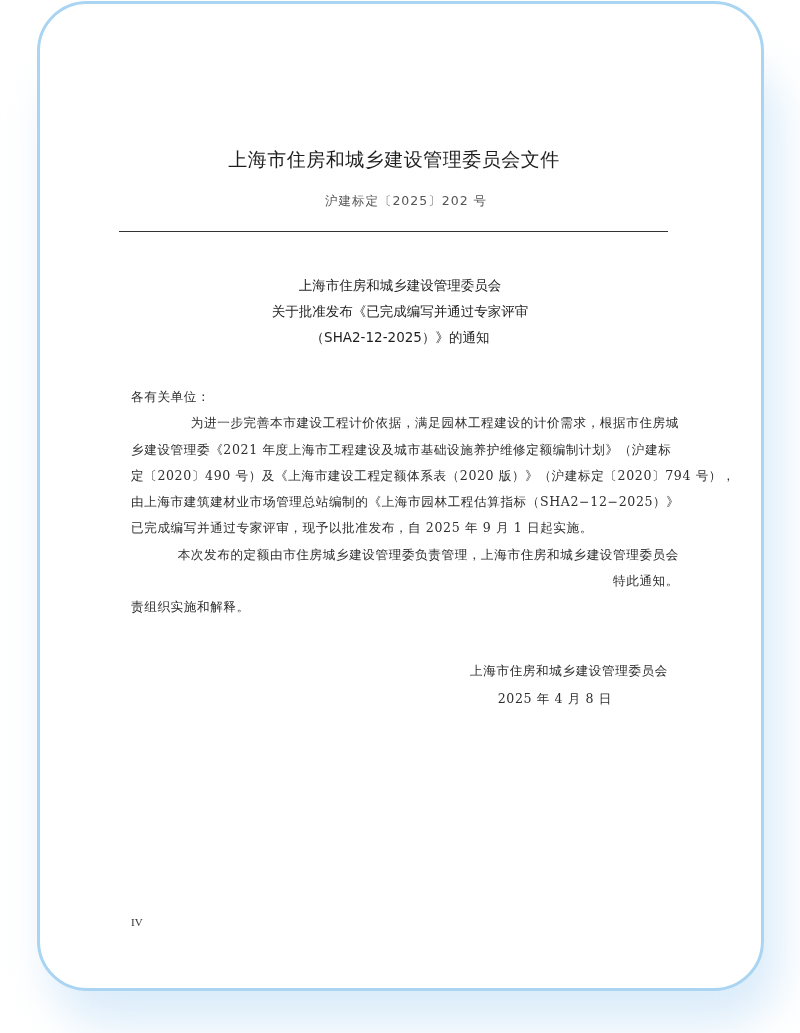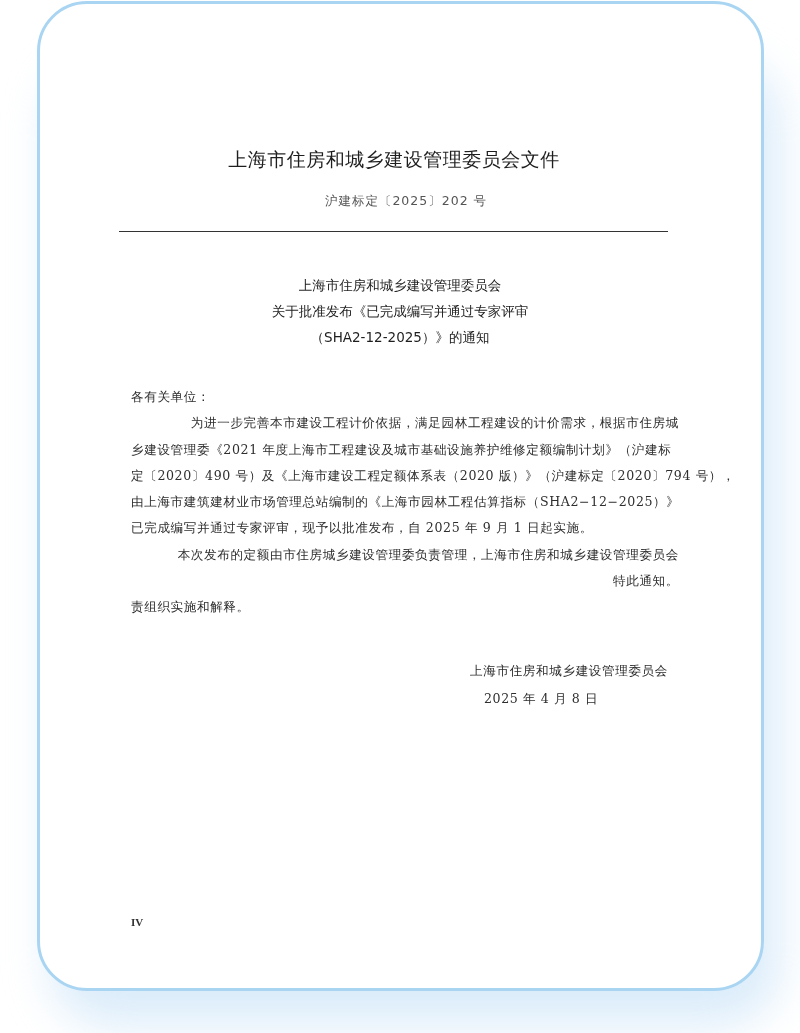--- a/index.html
+++ b/index.html
@@ -100,30 +100,28 @@
       top: 657px;
       right: 132px;
       text-align: right;
       font-size: 12.6px;
       line-height: 28px;
       color: #2e2e2e;
       letter-spacing: 0.6px;
     }
     .sig .date {
       padding-right: 56px;
-      text-align: center;
     }
     .page-num {
       position: absolute;
       left: 131px;
       top: 916px;
       font-family: "Liberation Serif", "DejaVu Serif", serif;
       font-size: 11px;
       color: #333;
-      font-weight: bold;
     }
   </style>
 </head>
 <body>
 
 <div class="shadow"></div>
 
 <div class="card"></div>
 
 <div class="header-title">上海市住房和城乡建设管理委员会文件</div>

